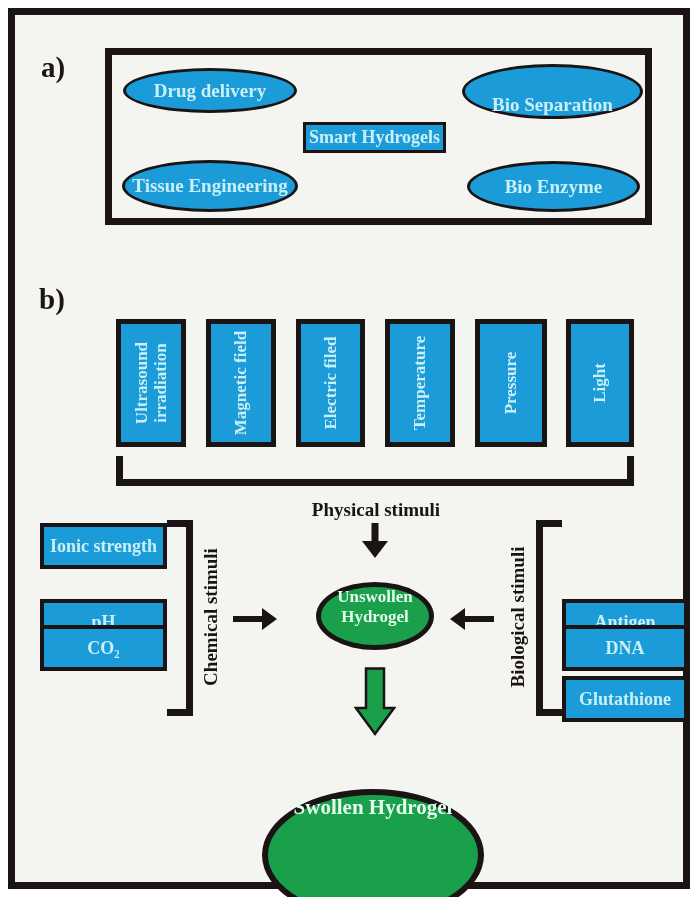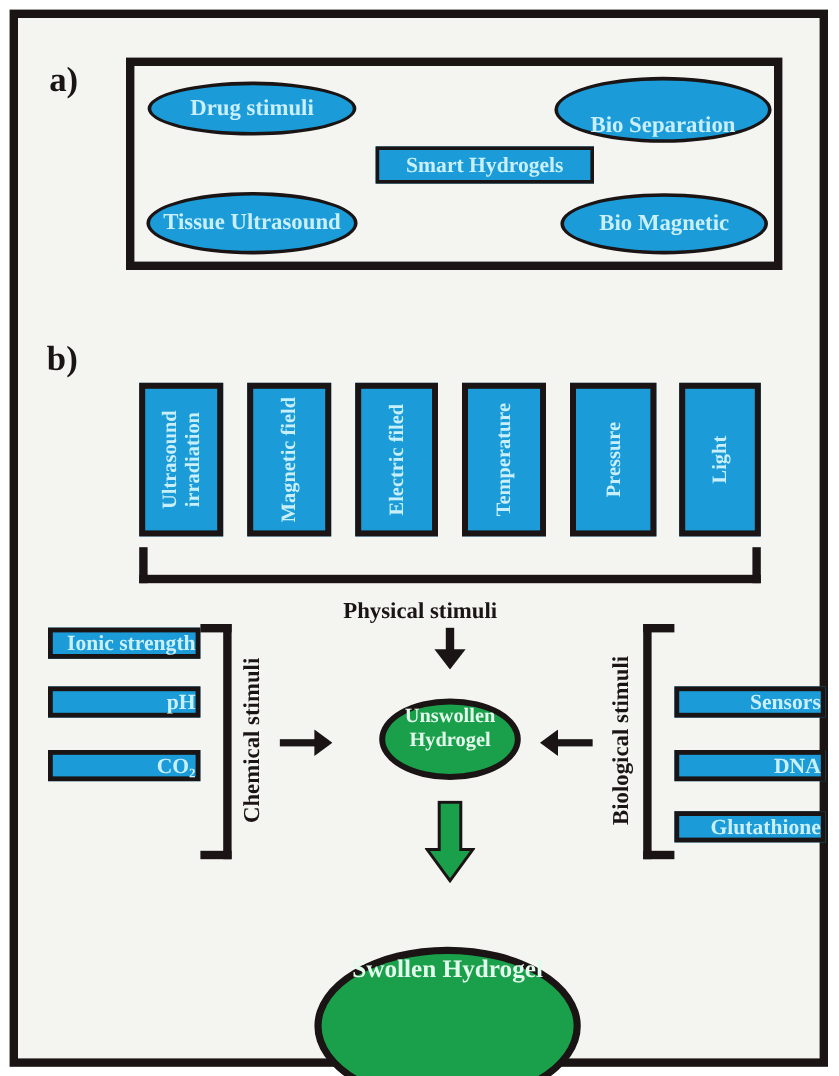--- a/index.html
+++ b/index.html
@@ -24,21 +24,21 @@
     position: absolute; border-radius: 50%;
     background: var(--blue, #1b9bd7); border: 3px solid var(--ink, #1a1414);
     display: flex; align-items: center; justify-content: center;
     color: var(--text_on_blue, #c9f0fa); text-align: center; font-size: 19px;
   }
   .ov-drug   { left: 108px; top: 53px;  width: 174px; height: 45px; }
   .ov-sep    { left: 447px; top: 49px;  width: 181px; height: 55px; align-items: flex-end; }
   .ov-tissue { left: 107px; top: 145px; width: 176px; height: 52px; }
   .ov-sens   { left: 452px; top: 146px; width: 173px; height: 51px; }
   .smart-box {
-    position: absolute; left: 298px; top: 107px; width: 182px; height: 31px;
+    position: absolute; left: 288px; top: 107px; width: 143px; height: 31px;
     background: var(--blue, #1b9bd7); border: 3px solid var(--ink, #1a1414);
     display: flex; align-items: center; justify-content: center;
     color: var(--text_on_blue, #c9f0fa); font-size: 18px;
   }
   .bar {
     position: absolute; top: 304px; height: 128px;
     background: var(--blue, #1b9bd7); border: 5px solid var(--ink, #1a1414);
     display: flex; align-items: center; justify-content: center;
   }
   .bar-1 { left: 101px; width: 70px; }
@@ -57,38 +57,38 @@
     border: 7px solid var(--ink, #1a1414); border-top: none;
   }
   .bracket-right {
     position: absolute; left: 152px; top: 505px; width: 26px; height: 196px;
     border: 7px solid var(--ink, #1a1414); border-left: none;
   }
   .bracket-left {
     position: absolute; left: 521px; top: 505px; width: 26px; height: 196px;
     border: 7px solid var(--ink, #1a1414); border-right: none;
   }
-  .caption { position: absolute; font-size: 19px; }
+  .caption { position: absolute; font-size: 19px; text-align: center; }
   .cap-phys { left: 271px; top: 484px; width: 180px; }
   .cap-rot {
     position: absolute; width: 180px; height: 22px;
     display: flex; align-items: center; justify-content: center;
     transform: rotate(-90deg); font-size: 19px; white-space: nowrap;
   }
   .cap-chem { left: 106px; top: 591px; }
   .cap-bio  { left: 413px; top: 591px; }
   .stim-box {
-    position: absolute; height: 26px;
+    position: absolute; height: 46px;
     background: var(--blue, #1b9bd7); border: 4px solid var(--ink, #1a1414);
-    display: flex; align-items: center; justify-content: flex-end;
+    display: flex; align-items: center; justify-content: center;
     color: var(--text_on_blue, #c9f0fa); font-size: 18px;
   }
   .chem { left: 25px;  width: 127px; }
   .bio  { left: 547px; width: 126px; }
-  .row-1 { top: 508px; } .row-2 { top: 557px; } .row-3 { top: 610px; } .row-4 { top: 661px; }
+  .row-1 { top: 508px; } .row-2 { top: 584px; } .row-3 { top: 610px; } .row-4 { top: 661px; }
   .g-oval {
     position: absolute; border-radius: 50%;
     background: var(--green, #1a9f4b); border: 5px solid var(--ink, #1a1414);
     display: flex; align-items: flex-start; justify-content: center;
     color: var(--text_on_green, #e3fbec); text-align: center;
   }
   .ov-unswollen { left: 301px; top: 567px; width: 118px; height: 68px;
     font-size: 17px; line-height: 1.15; padding: 0 8px; }
   .ov-swollen { left: 247px; top: 774px; width: 222px; height: 132px;
     font-size: 21px; border-width: 6px; }
@@ -96,33 +96,33 @@
 </style>
 </head>
 <body>
 
 <div class="canvas">
   <div class="frame">
 
     <div class="sec-label lbl-a">a)</div>
     <div class="panel-a-box"></div>
     <div class="oval ov-drug">
-      <span>Drug stimuli</span>
+      <span>Drug delivery</span>
     </div>
     <div class="oval ov-sep">
       <span>Bio Separation</span>
     </div>
     <div class="smart-box">
       <span>Smart Hydrogels</span>
     </div>
     <div class="oval ov-tissue">
-      <span>Tissue Ultrasound</span>
+      <span>Tissue Engineering</span>
     </div>
     <div class="oval ov-sens">
-      <span>Bio Magnetic</span>
+      <span>Bio Enzyme</span>
     </div>
 
     <div class="sec-label lbl-b">b)</div>
 
     <div class="bar bar-1">
       <span class="vtext wrap2">Ultrasound
 irradiation</span>
     </div>
     <div class="bar bar-2">
       <span class="vtext">Magnetic field</span>
@@ -170,21 +170,21 @@
     </div>
 
     <svg class="arrow" style="left:435px; top:593px;" width="44" height="22">
       <rect x="14" y="8" width="30" height="6" fill="#1a1414"></rect>
       <polygon points="15,0 15,22 0,11" fill="#1a1414"></polygon>
     </svg>
 
     <div class="bracket-left"></div>
     <div class="cap-rot cap-bio">Biological stimuli</div>
     <div class="stim-box bio row-2">
-      <span>Sensors</span>
+      <span>Antigen</span>
     </div>
     <div class="stim-box bio row-4">
       <span>Glutathione</span>
     </div>
     <div class="stim-box bio row-3">
       <span>DNA</span>
     </div>
 
     <svg class="arrow" style="left:339px; top:652px;" width="42" height="70">
       <polygon points="12,1.5 30,1.5 30,41 40,41 21,67 2,41 12,41" fill="#1a9f4b" stroke="#1a1414" stroke-width="2.5" stroke-linejoin="miter"></polygon>

